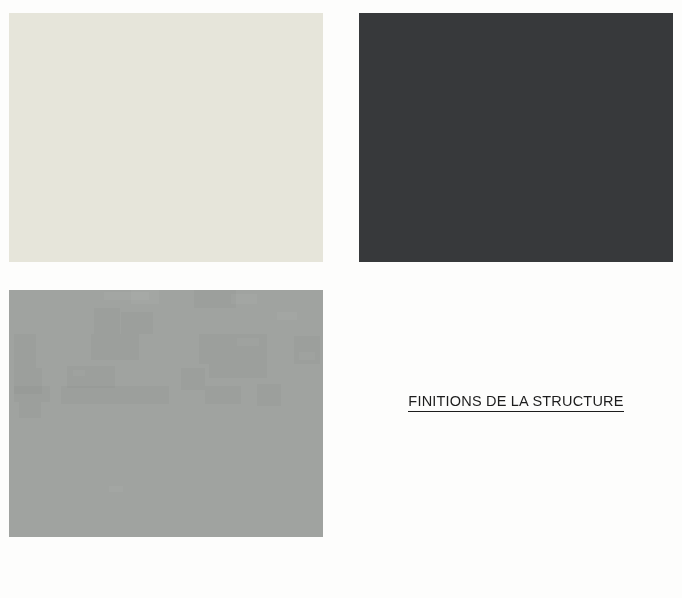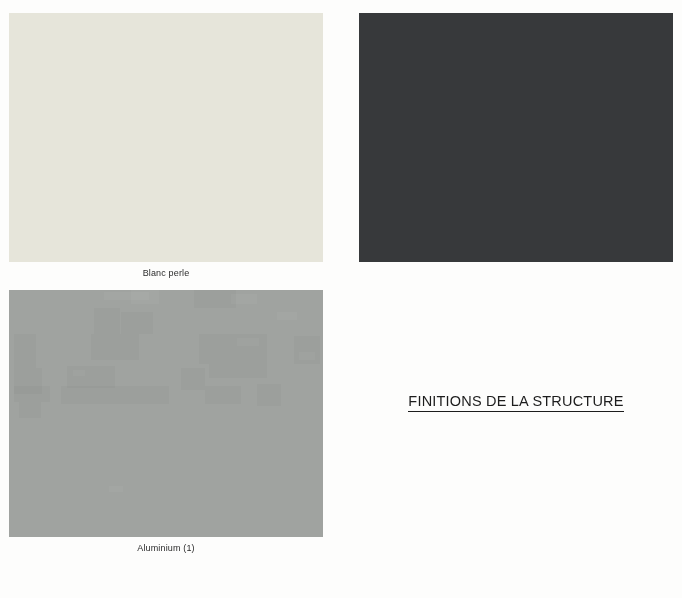--- a/index.html
+++ b/index.html
@@ -98,21 +98,20 @@
     padding-bottom: 1px;
     white-space: nowrap;
     font-family: "Liberation Sans", sans-serif;
   }
 </style>
 </head>
 <body style="background-color: rgb(253, 253, 252);">
 
 <div class="swatch-card" id="card-blanc-perle">
   <div class="swatch-chip" style="background-color: rgb(230, 229, 218);"></div>
-  <div class="swatch-label">Blanc perle</div>
 </div>
 
 <div class="swatch-card" id="card-anthracite">
   <div class="swatch-chip" style="background-color: rgb(55, 57, 59);"></div>
 </div>
 
 <div class="swatch-card" id="card-aluminium">
   <div class="swatch-chip" style="background-color: rgb(160, 163, 160);">
     <span class="tex" style="left:95px;  top:2px;   width:45px; height:8px;"></span>
     <span class="tex" style="left:122px; top:0px;   width:28px; height:14px;"></span>
@@ -132,18 +131,17 @@
     <span class="tex" style="left:64px;  top:80px;  width:12px; height:6px;"></span>
     <span class="tex dark" style="left:172px; top:78px;  width:24px; height:22px;"></span>
     <span class="tex dark" style="left:200px; top:74px;  width:58px; height:14px;"></span>
     <span class="tex dark" style="left:52px;  top:96px;  width:108px; height:18px;"></span>
     <span class="tex dark" style="left:5px;   top:96px;  width:36px; height:16px;"></span>
     <span class="tex dark" style="left:196px; top:96px;  width:36px; height:18px;"></span>
     <span class="tex dark" style="left:248px; top:94px;  width:24px; height:22px;"></span>
     <span class="tex dark" style="left:10px;  top:112px; width:22px; height:16px;"></span>
     <span class="tex" style="left:100px; top:196px; width:14px; height:6px;"></span>
   </div>
-  <div class="swatch-label">Aluminium (1)</div>
 </div>
 
 <div id="section-heading-block">
   <span class="heading-text">FINITIONS DE LA STRUCTURE</span>
 </div>
 
 </body></html>

